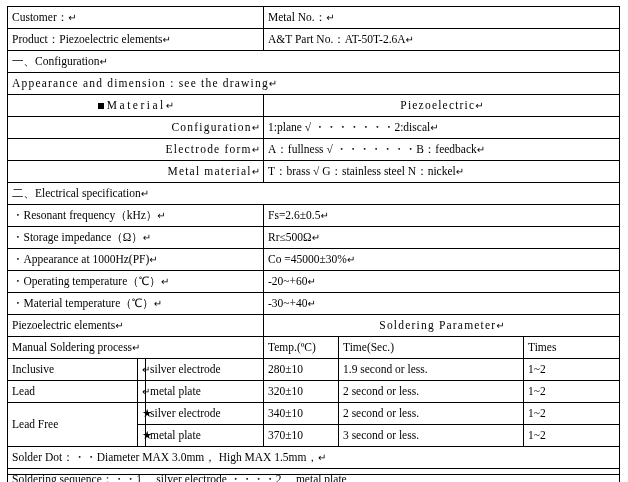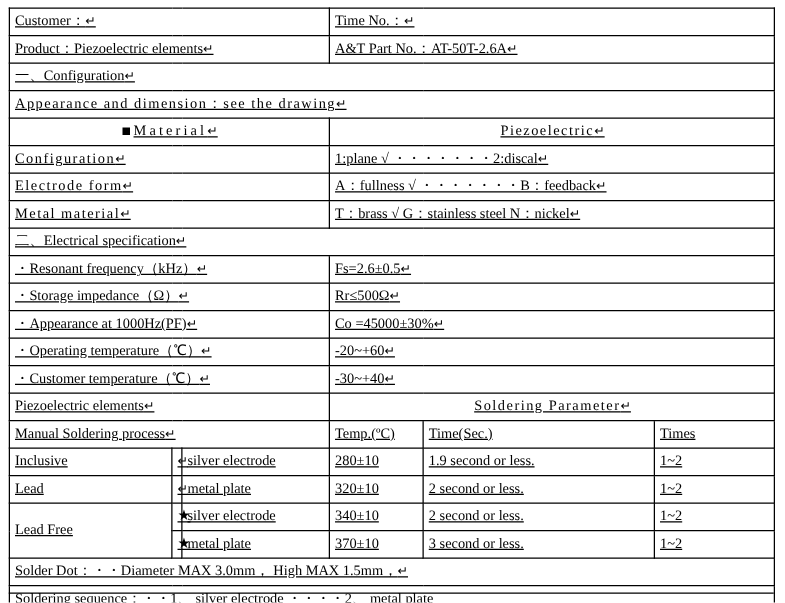--- a/index.html
+++ b/index.html
@@ -13,39 +13,38 @@
     font-family: "Liberation Serif", serif;
     color: #000000;
     overflow: hidden;
   }
   .page {
     position: relative;
     width: 537px;
     height: 482px;
     box-sizing: border-box;
     padding: 6px 7px 0 7px;
-    text-decoration: underline;
   }
   table.doc {
     width: 612px;
     border-collapse: collapse;
     table-layout: fixed;
   }
   table.doc td {
     border: 1px solid #000000;
     font-size: 11.5px;
     line-height: 1.15;
     padding: 2px 3px 2px 4px;
     vertical-align: middle;
     height: 17px;
     font-family: "Liberation Serif", serif;
     word-break: break-word;
   }
   .ctr { text-align: center; }
-  .rgt { text-align: left; padding-right: 6px; }
+  .rgt { text-align: right; padding-right: 6px; }
   .lft { text-align: left; }
   .pil { 
     font-size: 10px;
     color: #000;
   }
   .sp-wide { letter-spacing: 2.5px; }
   .sp-mid { letter-spacing: 1.2px; }
   .bigcell { height: 19px; margin-top: 16px; }
   .star {
     font-size: 12px;
@@ -85,21 +84,21 @@
       <col style="width:185px">
       <col style="width:96px">
     </colgroup>
 
     <tbody>
         <tr>
       <td colspan="3" class="lft">
         <span>Customer：</span><span class="pil">↵</span>
       </td>
       <td colspan="3" class="lft">
-        <span>Time No.：</span><span class="pil">↵</span>
+        <span>Metal No.：</span><span class="pil">↵</span>
       </td>
     </tr>
     <tr>
       <td colspan="3" class="lft">
         <span>Product：Piezoelectric elements</span><span class="pil">↵</span>
       </td>
       <td colspan="3" class="lft">
         <span>A&amp;T Part No.：AT-50T-2.6A</span><span class="pil">↵</span>
       </td>
     </tr>
@@ -184,21 +183,21 @@
     <tr>
       <td colspan="3" class="lft">
         <span>・Operating temperature（℃）</span><span class="pil">↵</span>
       </td>
       <td colspan="3" class="lft cellpad-l">
         <span>-20~+60</span><span class="pil">↵</span>
       </td>
     </tr>
     <tr>
       <td colspan="3" class="lft">
-        <span>・Customer temperature（℃）</span><span class="pil">↵</span>
+        <span>・Material temperature（℃）</span><span class="pil">↵</span>
       </td>
       <td colspan="3" class="lft cellpad-l">
         <span>-30~+40</span><span class="pil">↵</span>
       </td>
     </tr>
 
     <tr>
       <td colspan="3" class="lft">
         <span>Piezoelectric elements</span><span class="pil">↵</span>
       </td>

